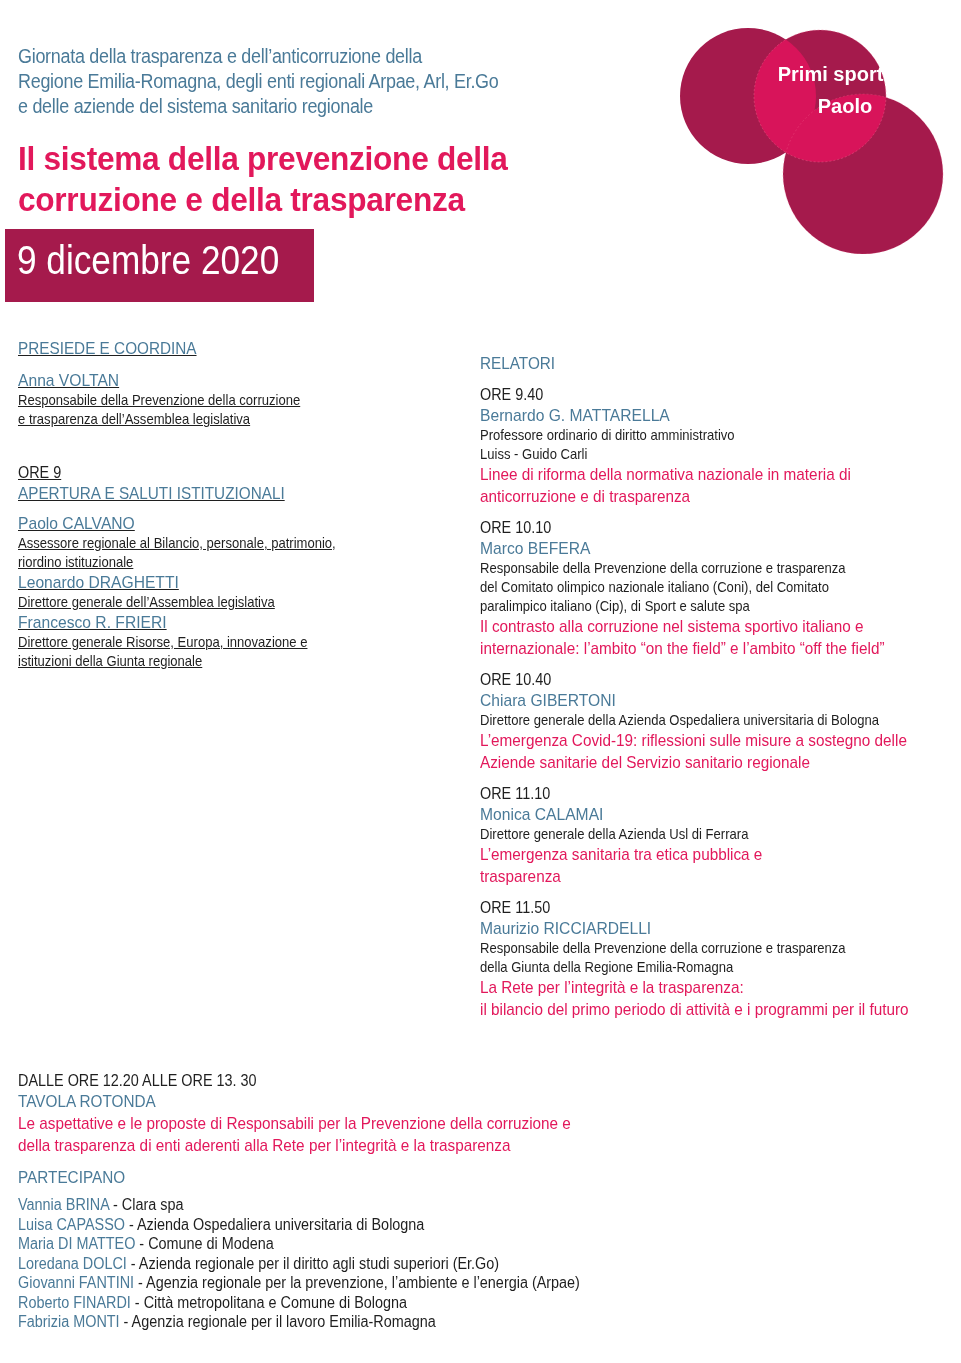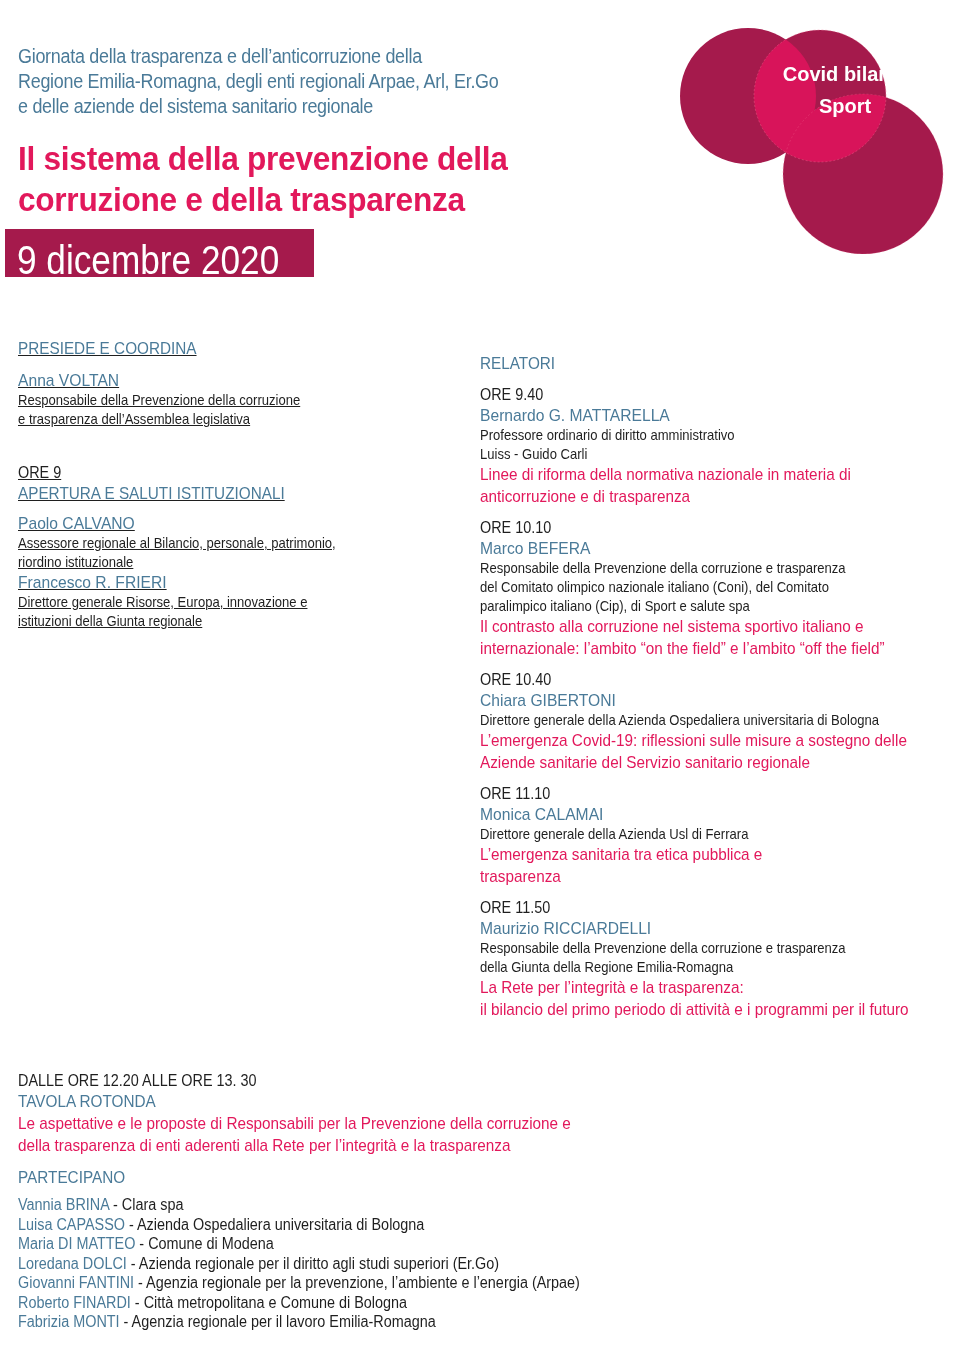--- a/index.html
+++ b/index.html
@@ -6,21 +6,21 @@
   html, body { width: 961px; height: 1363px; background: #ffffff; overflow: hidden; }
   body { position: relative; font-family: "Liberation Sans", sans-serif; color: #1f1f1f; }
 
   .abs { position: absolute; }
 
   
   .intro { left: 18px; top: 44px; width: 640px; color: #4a7a98; font-size: 19.5px; line-height: 25px; letter-spacing: -0.3px; transform: scaleX(0.92); transform-origin: left top; }
   .intro div { white-space: nowrap; }
   .main-title { left: 18px; top: 138px; width: 720px; color: #e2185b; font-size: 34px; font-weight: bold; line-height: 41px; letter-spacing: -0.3px; transform: scaleX(0.93); transform-origin: left top; }
   .main-title div { white-space: nowrap; }
-  .date-box { left: 5px; top: 229px; width: 309px; height: 48px; background: #a51a4c; padding-left: 34px; }
+  .date-box { left: 5px; top: 229px; width: 309px; height: 73px; background: #a51a4c; padding-left: 34px; }
   .date-text { position: absolute; left: 12px; top: 6px; color: #ffffff; font-size: 40px; line-height: 50px; white-space: nowrap; transform: scaleX(0.88); transform-origin: left top; }
 
   
   .badge { left: 680px; top: 24px; width: 270px; height: 230px; }
   .badge svg { position: absolute; left: 0; top: 0; }
   .badge-text { position: absolute; left: 80px; top: 34px; width: 170px; text-align: center; color: #ffffff; font-weight: bold; font-size: 20px; line-height: 32px; }
   .badge-text div { white-space: nowrap; }
 
   
   .col-left { left: 18px; top: 338px; width: 430px; text-decoration: underline; }
@@ -77,38 +77,42 @@
     <g clip-path="url(#c1)">
         <circle cx="140" cy="72" r="66" fill="#d8145a"></circle>
       </g>
     <g clip-path="url(#c2)">
         <circle cx="183" cy="150" r="80" fill="#d8145a"></circle>
       </g>
     <circle cx="140" cy="72" r="66" fill="none" stroke="#f06a90" stroke-width="0.6" stroke-dasharray="2 2" opacity="0.7"></circle>
     <circle cx="183" cy="150" r="80" fill="none" stroke="#f06a90" stroke-width="0.6" stroke-dasharray="2 2" opacity="0.5"></circle>
   </svg>
   <div class="badge-text">
-    <div>Covid bilanci</div>
-    <div>Sport</div>
+    <div>Primi sportivo</div>
+    <div>Paolo</div>
   </div>
 </div>
 
 <div class="abs col-left">
   <div class="section-head" style="margin-bottom:10px;">PRESIEDE E COORDINA</div>
   <div class="person">Anna VOLTAN</div>
   <div class="role">Responsabile della Prevenzione della corruzione</div>
   <div class="role" style="margin-bottom:34px;">e trasparenza dell’Assemblea legislativa</div>
 
   <div class="time">ORE 9</div>
   <div class="section-head" style="margin-bottom:8px;">APERTURA E SALUTI ISTITUZIONALI</div>
 
   <div>
     <div class="person">Paolo CALVANO</div>
     <div class="role">Assessore regionale al Bilancio, personale, patrimonio,</div>
     <div class="role">riordino istituzionale</div>
+  </div>
+  <div>
+    <div class="person">Leonardo DRAGHETTI</div>
+    <div class="role">Direttore generale dell’Assemblea legislativa</div>
   </div>
   <div>
     <div class="person">Francesco R. FRIERI</div>
     <div class="role">Direttore generale Risorse, Europa, innovazione e</div>
     <div class="role">istituzioni della Giunta regionale</div>
   </div>
 </div>
 
 <div class="abs col-right">
   <div class="section-head" style="margin-bottom:10px;">RELATORI</div>

